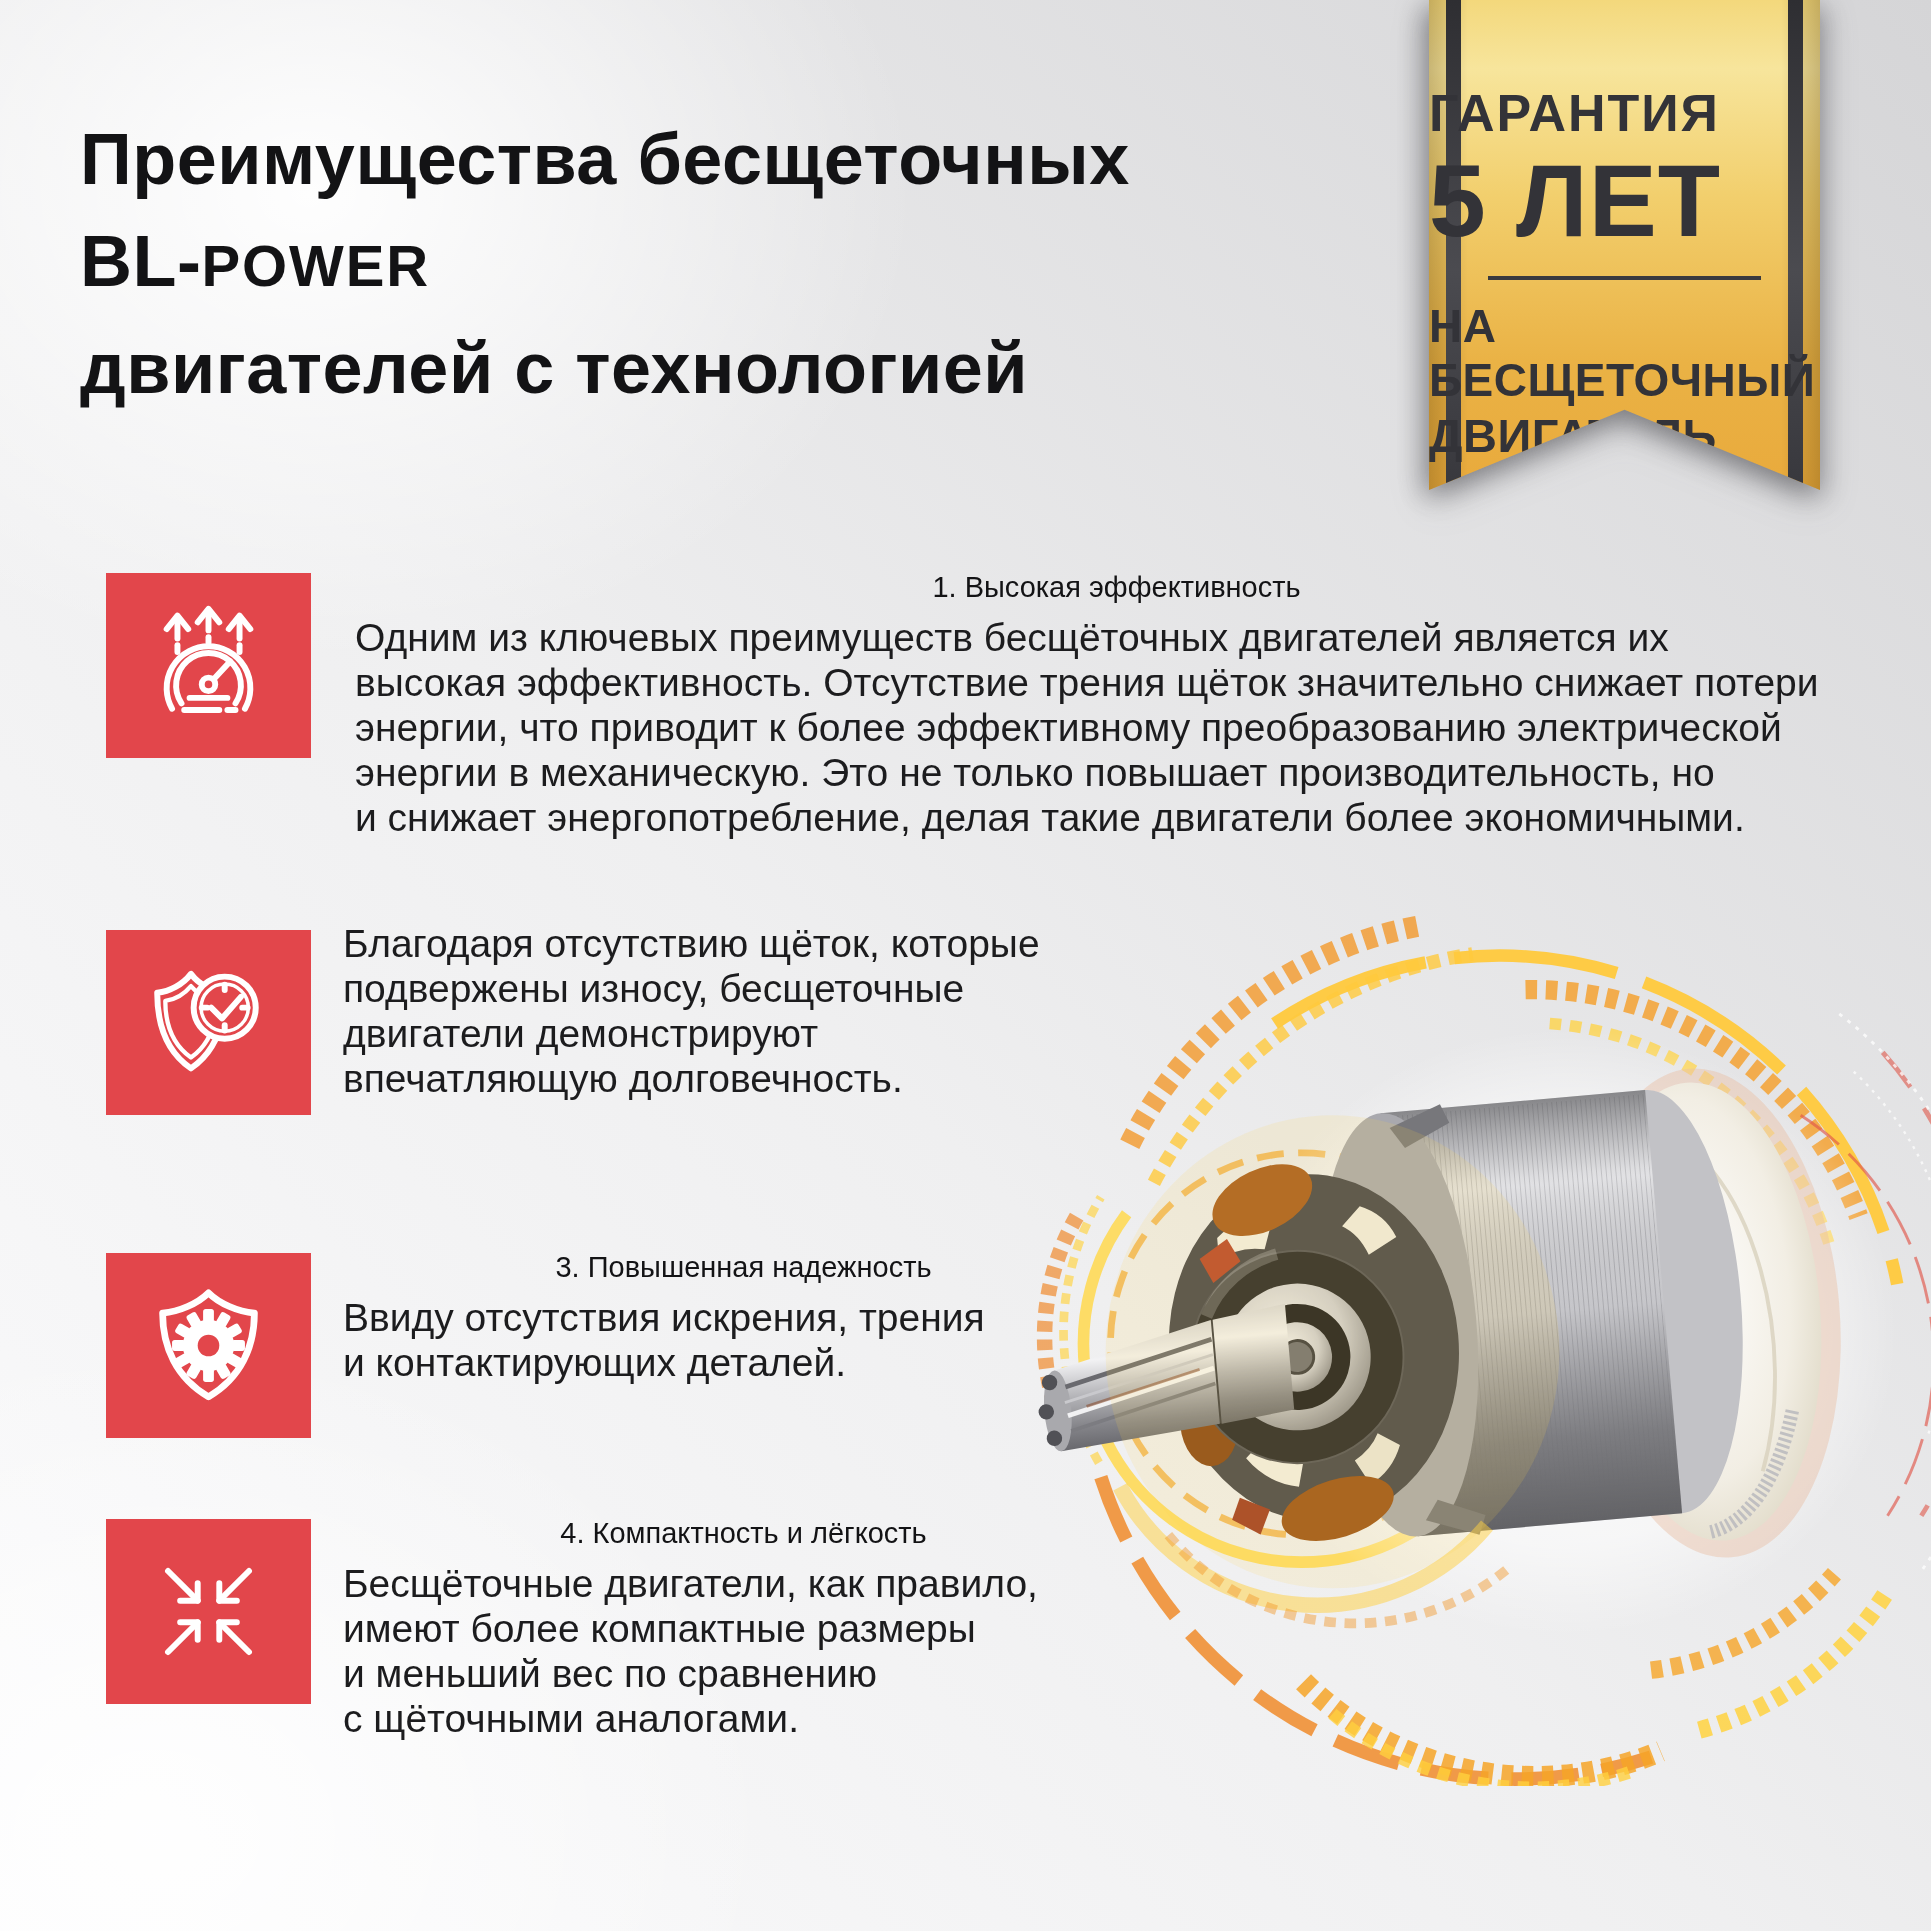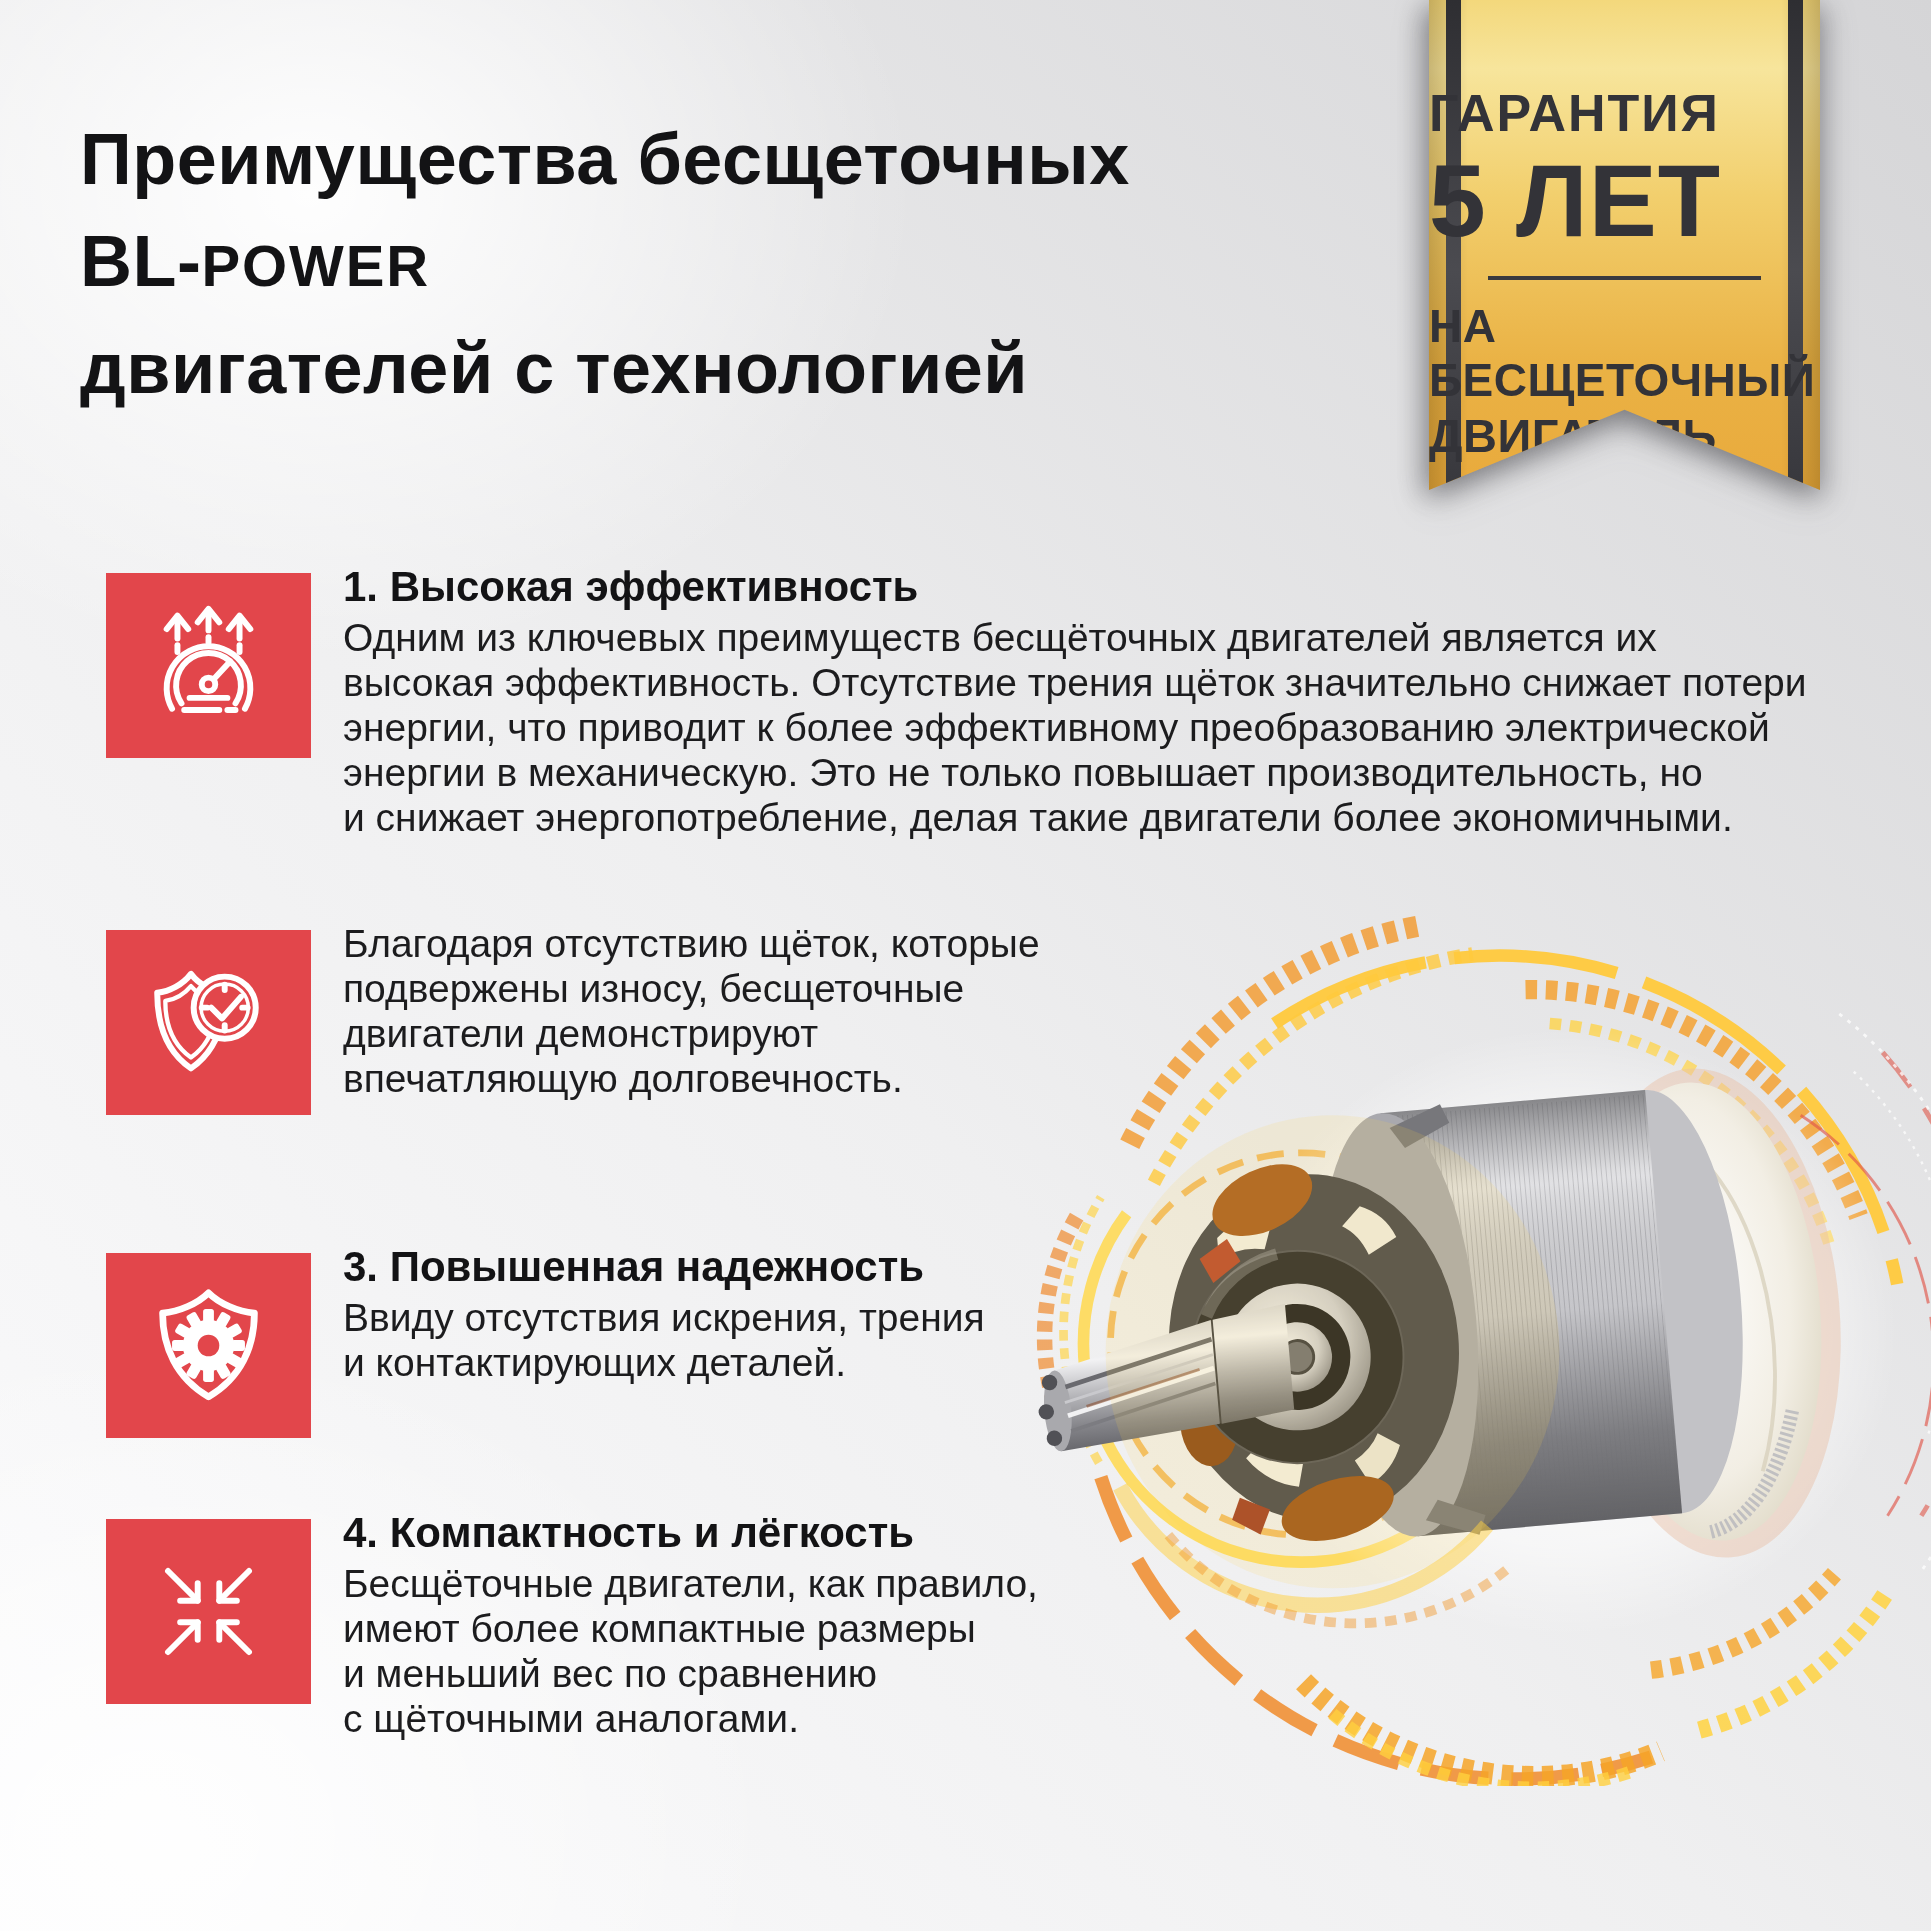--- a/index.html
+++ b/index.html
@@ -32,23 +32,23 @@
   .ribbon-divider{width:273px;height:3.9px;background:#3a3a3f;margin:23px auto 19.3px auto;}
   .ribbon-line3{font-size:46px;font-weight:700;letter-spacing:0.5px;}
   .ribbon-line4{font-size:47px;font-weight:700;letter-spacing:0.5px;margin-top:1px;}
   
   .feature{position:absolute;left:106px;display:flex;gap:32px;z-index:3;}
   .f1{top:573px;} .f2{top:930px;} .f3{top:1253px;} .f4{top:1519px;}
   .icon-box{width:205px;height:185px;background:#e2464b;flex:0 0 auto;
     display:flex;align-items:center;justify-content:center;}
   .icon-box svg{width:147px;height:135px;}
   .feature-texts{margin-top:-8.7px;}
-  .feature-title{font-size:42px;font-weight:700;line-height:46px;margin:0 0 4.8px 0;color:#131315;}
+  .feature-title{font-size:29px;font-weight:400;line-height:46px;margin:0 0 4.8px 0;color:#131315;text-align:center;}
   .feature-body{font-size:39px;line-height:45px;margin:0;white-space:pre-line;color:#1c1c1e;}
-  .f1 .feature-body{width:1535px;} .f2 .feature-body,.f3 .feature-body,.f4 .feature-body{width:801px;}
+  .f1 .feature-body{width:1535px;margin-left:12px;} .f2 .feature-body,.f3 .feature-body,.f4 .feature-body{width:801px;}
   
   .motor{position:absolute;left:985px;top:898px;width:946px;height:888px;z-index:1;}
   .ic{stroke:#fff;fill:none;stroke-width:4.4;stroke-linecap:round;stroke-linejoin:round;}
 </style>
 </head>
 <body>
 
 <div class="page">
 
   <div class="title">

